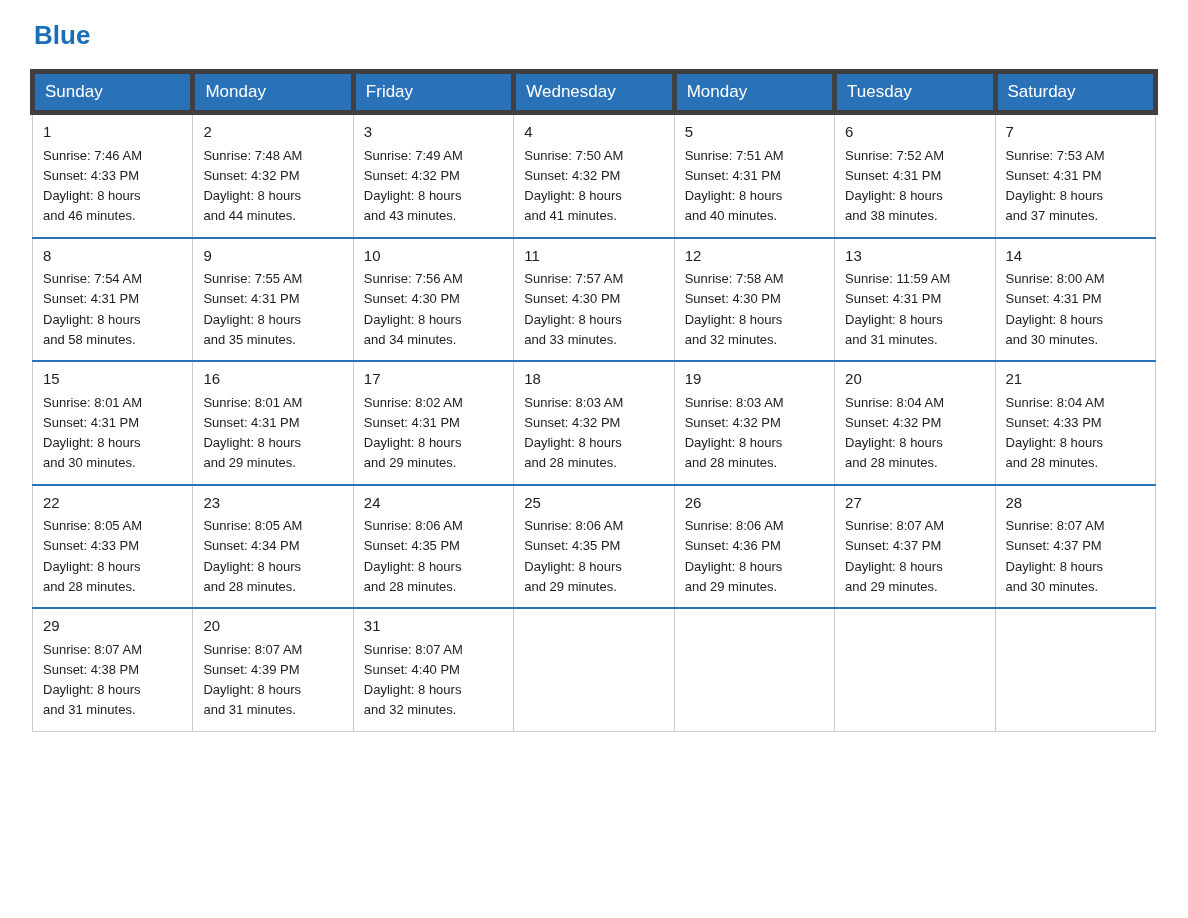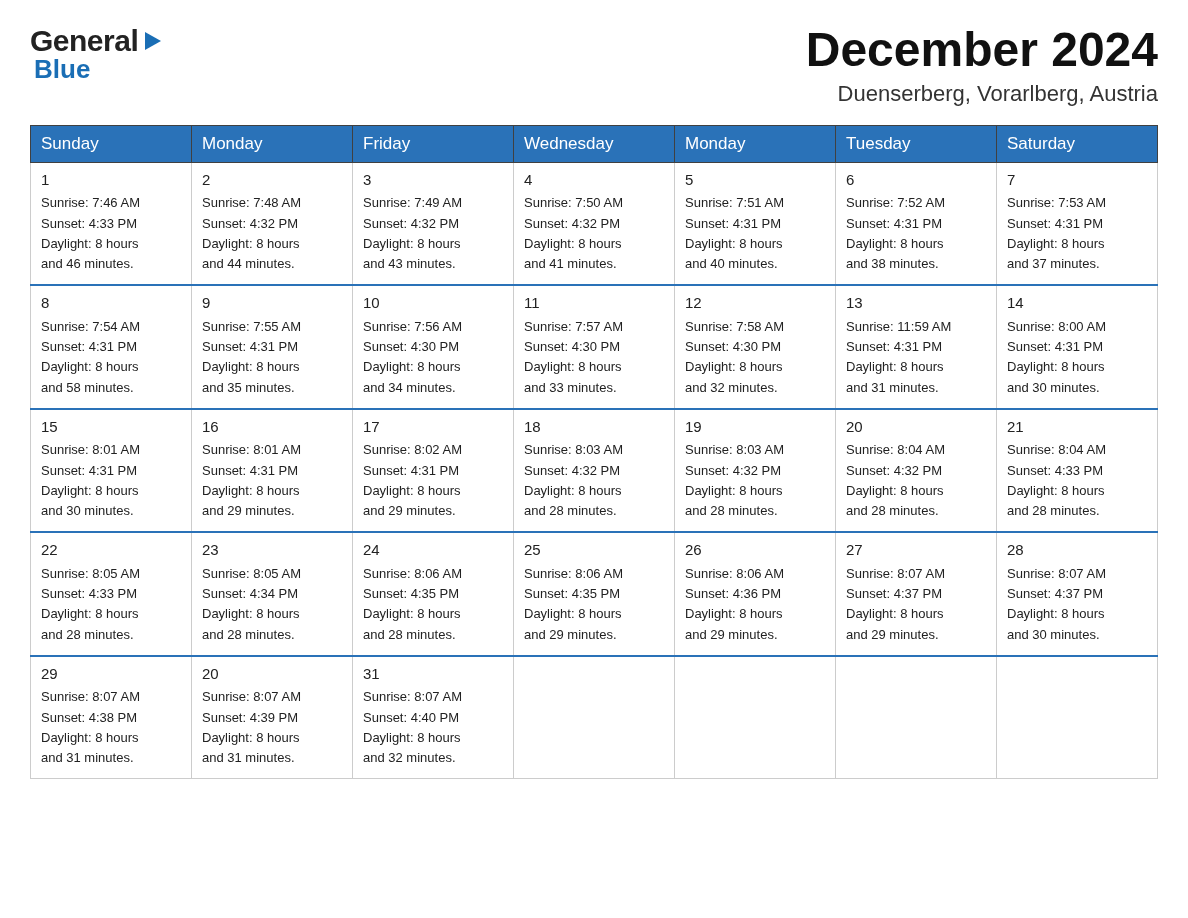--- a/index.html
+++ b/index.html
@@ -40,21 +40,21 @@
       border-collapse: collapse;
       border: 1px solid #aaa;
     }
     .calendar-table th {
       background: #2a72b8;
       color: #fff;
       font-size: 17px;
       font-weight: normal;
       padding: 8px 10px;
       text-align: left;
-      border: 1px solid #404040;
+      border: 5px solid #404040;
     }
     .calendar-table td {
       vertical-align: top;
       padding: 6px 10px 10px 10px;
       border: 1px solid #ccc;
       width: 14.28%;
       font-size: 13.5px;
       color: #222;
       line-height: 1.5;
     }
@@ -79,33 +79,21 @@
     .logo-svg-wrap {
       display: flex;
       align-items: center;
     }
   </style>
 </head>
 <body>
 
 <div class="header-area">
   <div class="logo-area">
-    <div class="logo-svg-wrap">
-      <span style="font-size:30px;font-weight:bold;color:#222;letter-spacing:-0.5px;">General</span>
-      <span style="display:inline-block;margin-left:3px;margin-top:4px;">
-        <svg width="22" height="22" viewBox="0 0 22 22">
-          <polygon points="4,2 20,11 4,20" fill="#1a6eb5"></polygon>
-        </svg>
-      </span>
-    </div>
     <div style="font-size:26px;font-weight:bold;color:#1a6eb5;margin-top:-4px;margin-left:4px;">Blue</div>
-  </div>
-  <div class="title-area">
-    <div class="month-title">December 2024</div>
-    <div class="location-title">Duenserberg, Vorarlberg, Austria</div>
   </div>
 </div>
 
 <table class="calendar-table">
   <thead>
     <tr>
       <th>Sunday</th>
       <th>Monday</th>
       <th>Friday</th>
       <th>Wednesday</th>

